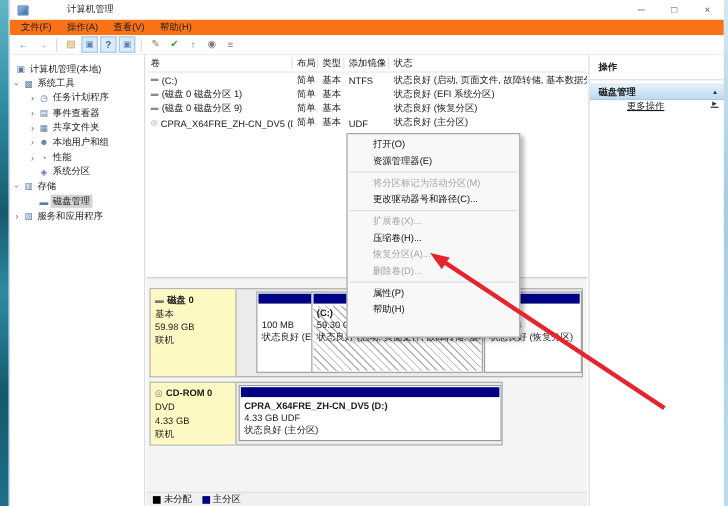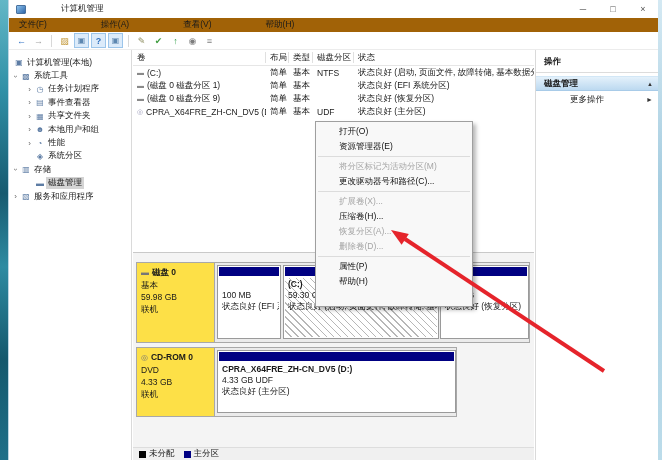--- a/index.html
+++ b/index.html
@@ -12,21 +12,21 @@
   .desk-right{position:absolute;right:0;top:0;width:4px;height:460px;
     background:linear-gradient(180deg,#d4e9f3,#a6cde0 40%,#bcdcea);}
   
   .win{position:absolute;left:8px;top:0;width:650px;height:460px;background:#fff;border-left:1px solid #bcd6e4;}
   .titlebar{position:absolute;top:0;left:0;right:0;height:18px;display:flex;align-items:center;font-size:8.5px;background:#fff;}
   .appicon{width:10px;height:9px;margin:0 5px 0 7px;background:linear-gradient(135deg,#8cc2ee,#2f66a8);border:1px solid #49719e;border-radius:1px;}
   .wtitle{color:#222;margin-left:30px;}
   .wc{margin-left:auto;display:flex;height:100%;}
   .wcb{width:30px;display:flex;align-items:center;justify-content:center;color:#555;font-size:9px;cursor:default;}
   
-  .menubar{position:absolute;top:18px;left:0;right:0;height:14px;display:flex;align-items:center;font-size:8.5px;background:#a16207;gap:40px;}
+  .menubar{position:absolute;top:18px;left:0;right:0;height:14px;display:flex;align-items:center;font-size:8.5px;background:#f97316;}
   .mitem{padding:0 7px;}
   .mitem:first-child{margin-left:3px;}
   
   .toolbar{position:absolute;top:32px;left:0;right:0;height:18px;display:flex;align-items:center;padding-left:5px;gap:2px;background:#fff;border-bottom:1px solid #ececec;}
   .tbtn{width:15px;height:15px;display:flex;align-items:center;justify-content:center;font-size:9px;}
   .tbtn.boxed{background:#dcebfa;border:1px solid #9cc5ea;}
   .tsep{width:1px;height:12px;background:#d8d8d8;margin:0 3px;}
   .c-back{color:#3273c5;font-weight:bold;}
   .c-fwd{color:#a3a3a3;font-weight:bold;}
   .c-folder{color:#c49a3c;}
@@ -55,46 +55,46 @@
   .vhead span:last-child{border-right:none;}
   .vrow{display:grid;grid-template-columns:133px 23px 24px 41px 1fr;height:13px;align-items:center;white-space:nowrap;}
   .vrow>span{padding-left:4px;overflow:hidden;}
   .vname{display:flex;align-items:center;gap:3px;}
   .vicon{font-size:7px;color:#8a8a8a;flex:none;}
   .vicon.cd{color:#9a9ab8;}
   
   .gpane{position:absolute;left:0;top:202px;width:401px;bottom:0;background:#f4f4f4;border-top:1px solid #c9c9c9;}
   .strip{position:absolute;background:#ebebeb;border:1px solid #a8a8a8;}
   .strip.d0{left:3px;top:9px;width:394px;height:81px;}
-  .strip.cd{left:3px;top:94px;width:321px;height:70px;}
-  .dhead{position:absolute;left:0;top:0;bottom:0;width:78px;border-right:1px solid #a8a8a8;background:#fde047;padding:3px 0 0 4px;line-height:12px;white-space:nowrap;overflow:hidden;}
+  .strip.cd{left:3px;top:94px;width:321px;height:58px;}
+  .dhead{position:absolute;left:0;top:0;bottom:0;width:78px;border-right:1px solid #a8a8a8;background:#fef9c3;padding:3px 0 0 4px;line-height:12px;white-space:nowrap;overflow:hidden;}
   .dname{font-weight:bold;}
   .dicon{font-size:8px;color:#777;margin-right:3px;}
   .part{position:absolute;top:2px;bottom:3px;background:#fff;border:1px solid #9a9a9a;overflow:hidden;}
   .band{height:9px;margin:1px;background:#000082;}
   .pcontent{position:absolute;top:12px;left:1px;right:1px;bottom:1px;padding:1px 3px;line-height:10.8px;white-space:nowrap;overflow:hidden;}
   .pcontent.hatch{background:repeating-linear-gradient(45deg,#ffffff 0 4px,#b7b7b7 4px 5px);}
   .plabel{font-weight:bold;}
   .push{margin-top:10.8px;}
-  .p-efi{left:80px;width:64px;}
+  .p-efi{left:96px;width:64px;}
   .p-c{left:146px;width:156px;}
   .p-rec{left:303px;width:89px;}
   .p-dvd{left:80px;width:239px;}
   
   .legend{position:absolute;left:0;bottom:0;height:13px;width:401px;background:#f0f0f0;border-top:1px solid #dddddd;display:flex;align-items:center;gap:9px;padding-left:6px;}
   .litem{display:flex;align-items:center;gap:3px;}
   .sw{width:7px;height:7px;display:inline-block;}
   .sw.unalloc{background:#000000;}
   .sw.primary{background:#000082;}
   
   .actions{position:absolute;left:526px;top:50px;width:124px;bottom:0;border-left:1px solid #dadada;background:#fff;font-size:8.5px;}
   .ahead{padding:6px 0 4px 8px;font-weight:bold;border-bottom:1px solid #dcdcdc;}
   .agroup{margin-top:3px;height:15px;display:flex;align-items:center;padding:0 6px 0 8px;font-weight:bold;
           background:linear-gradient(180deg,#e4f1fb,#bcd9f0);border-top:1px solid #d2e7f6;border-bottom:1px solid #a8cbe8;}
-  .amore{height:17px;display:flex;align-items:center;padding:0 6px 0 34px;}
+  .amore{height:17px;display:flex;align-items:flex-start;padding:0 6px 0 34px;text-decoration:underline;}
   .aspacer{flex:1;}
   .acaret{font-size:6px;color:#333;}
   .asub{font-size:7px;color:#333;}
   
   .ctx{position:absolute;left:306px;top:121px;width:158px;height:186px;background:#f8f8f8;border:1px solid #9f9f9f;
        box-shadow:3px 3px 4px rgba(0,0,0,.28);z-index:40;padding:2px 0;font-size:8.5px;}
   .mi{height:15px;line-height:15px;padding-left:23px;color:#111;white-space:nowrap;overflow:hidden;}
   .mi.dis{color:#a5a5a5;}
   .msep{height:1px;background:#dcdcdc;margin:2px 2px;}
   
@@ -197,21 +197,21 @@
         <span class="tlabel">服务和应用程序</span>
       </div>
     </div>
 
     <div class="center">
 
       <div class="vhead">
         <span>卷</span>
         <span>布局</span>
         <span>类型</span>
-        <span>磁盘分区</span>
+        <span>添加镜像</span>
         <span>状态</span>
       </div>
       <div class="vrow">
         <span class="vname">
             <span class="vicon">▬</span>
             <span>(C:)</span>
           </span>
         <span>简单</span>
         <span>基本</span>
         <span>NTFS</span>

